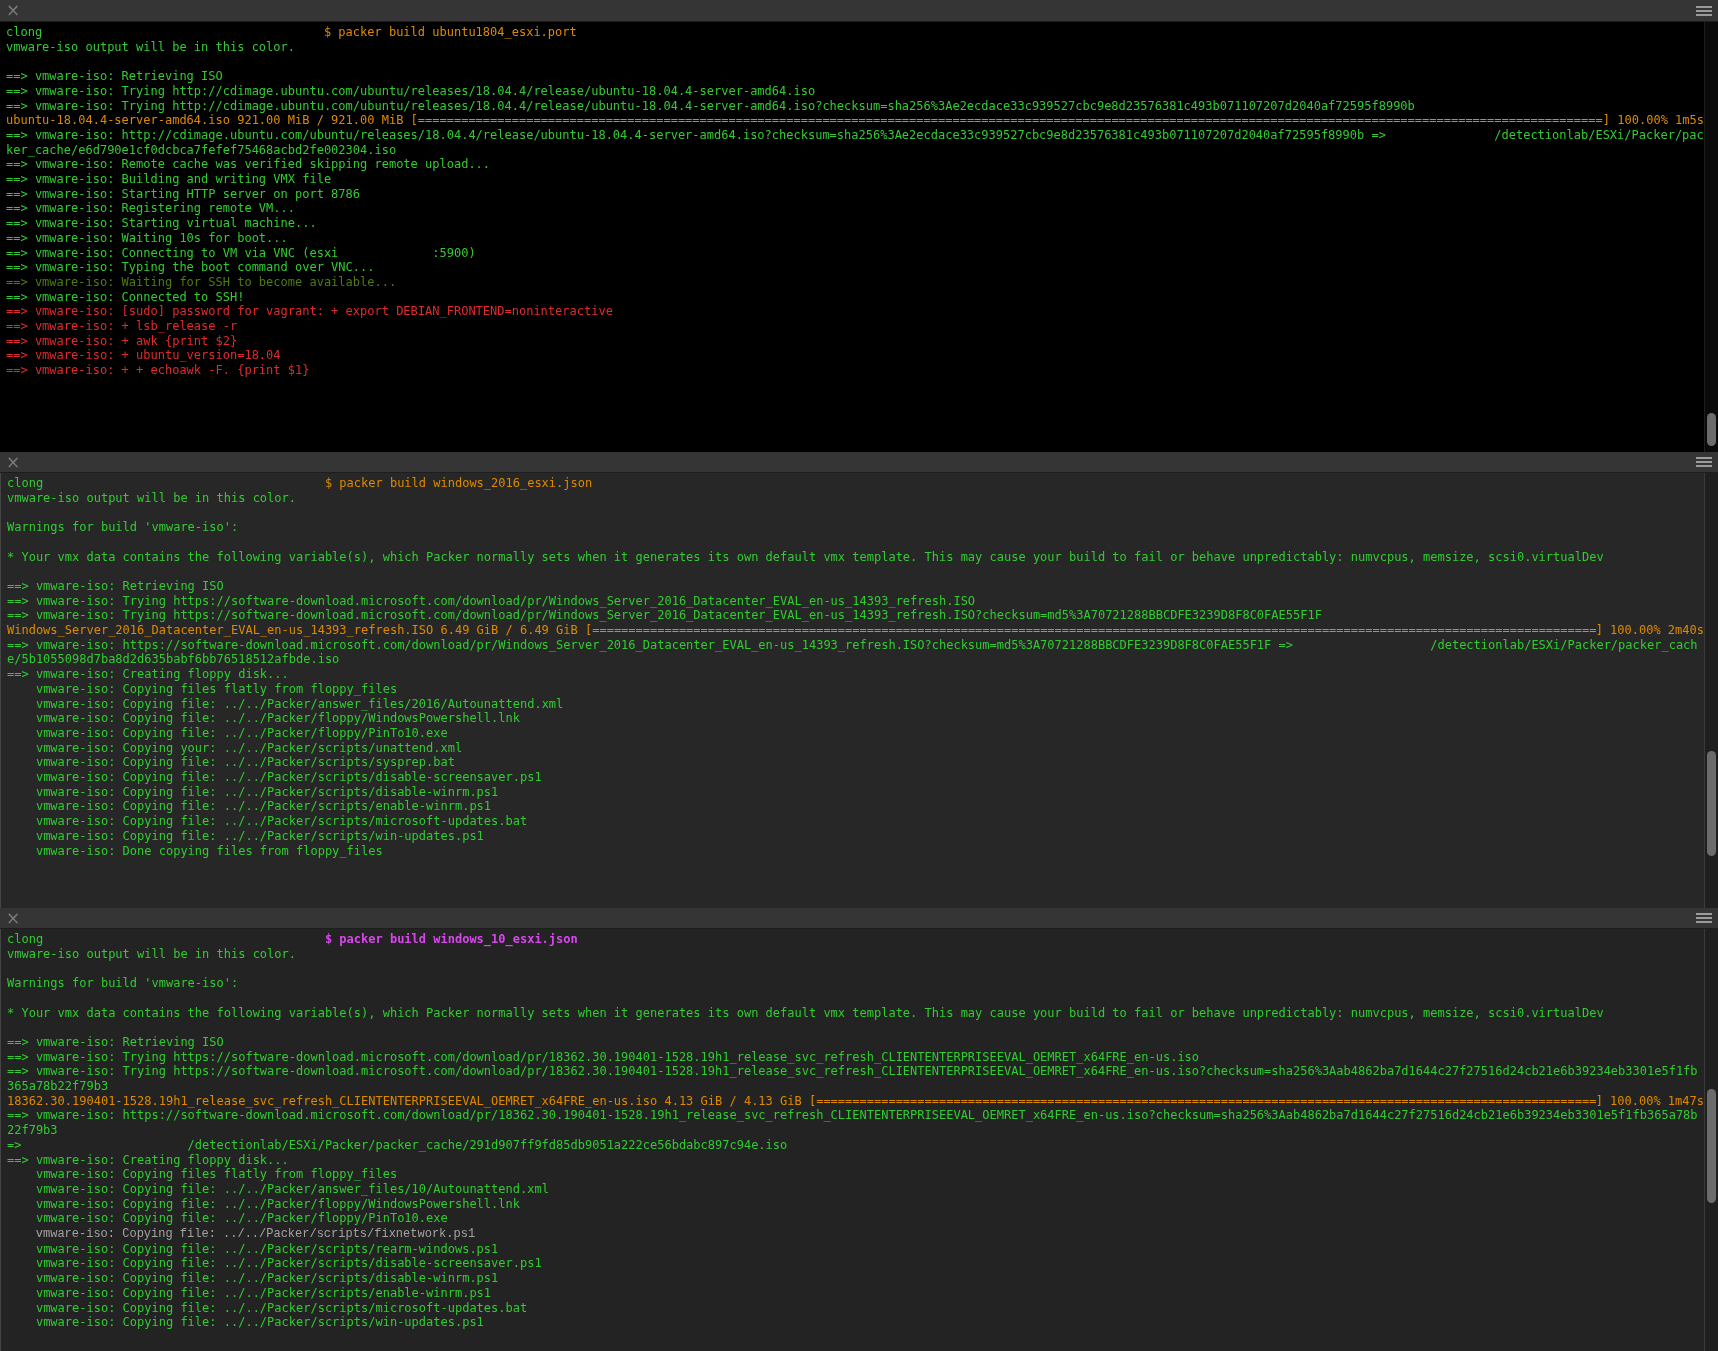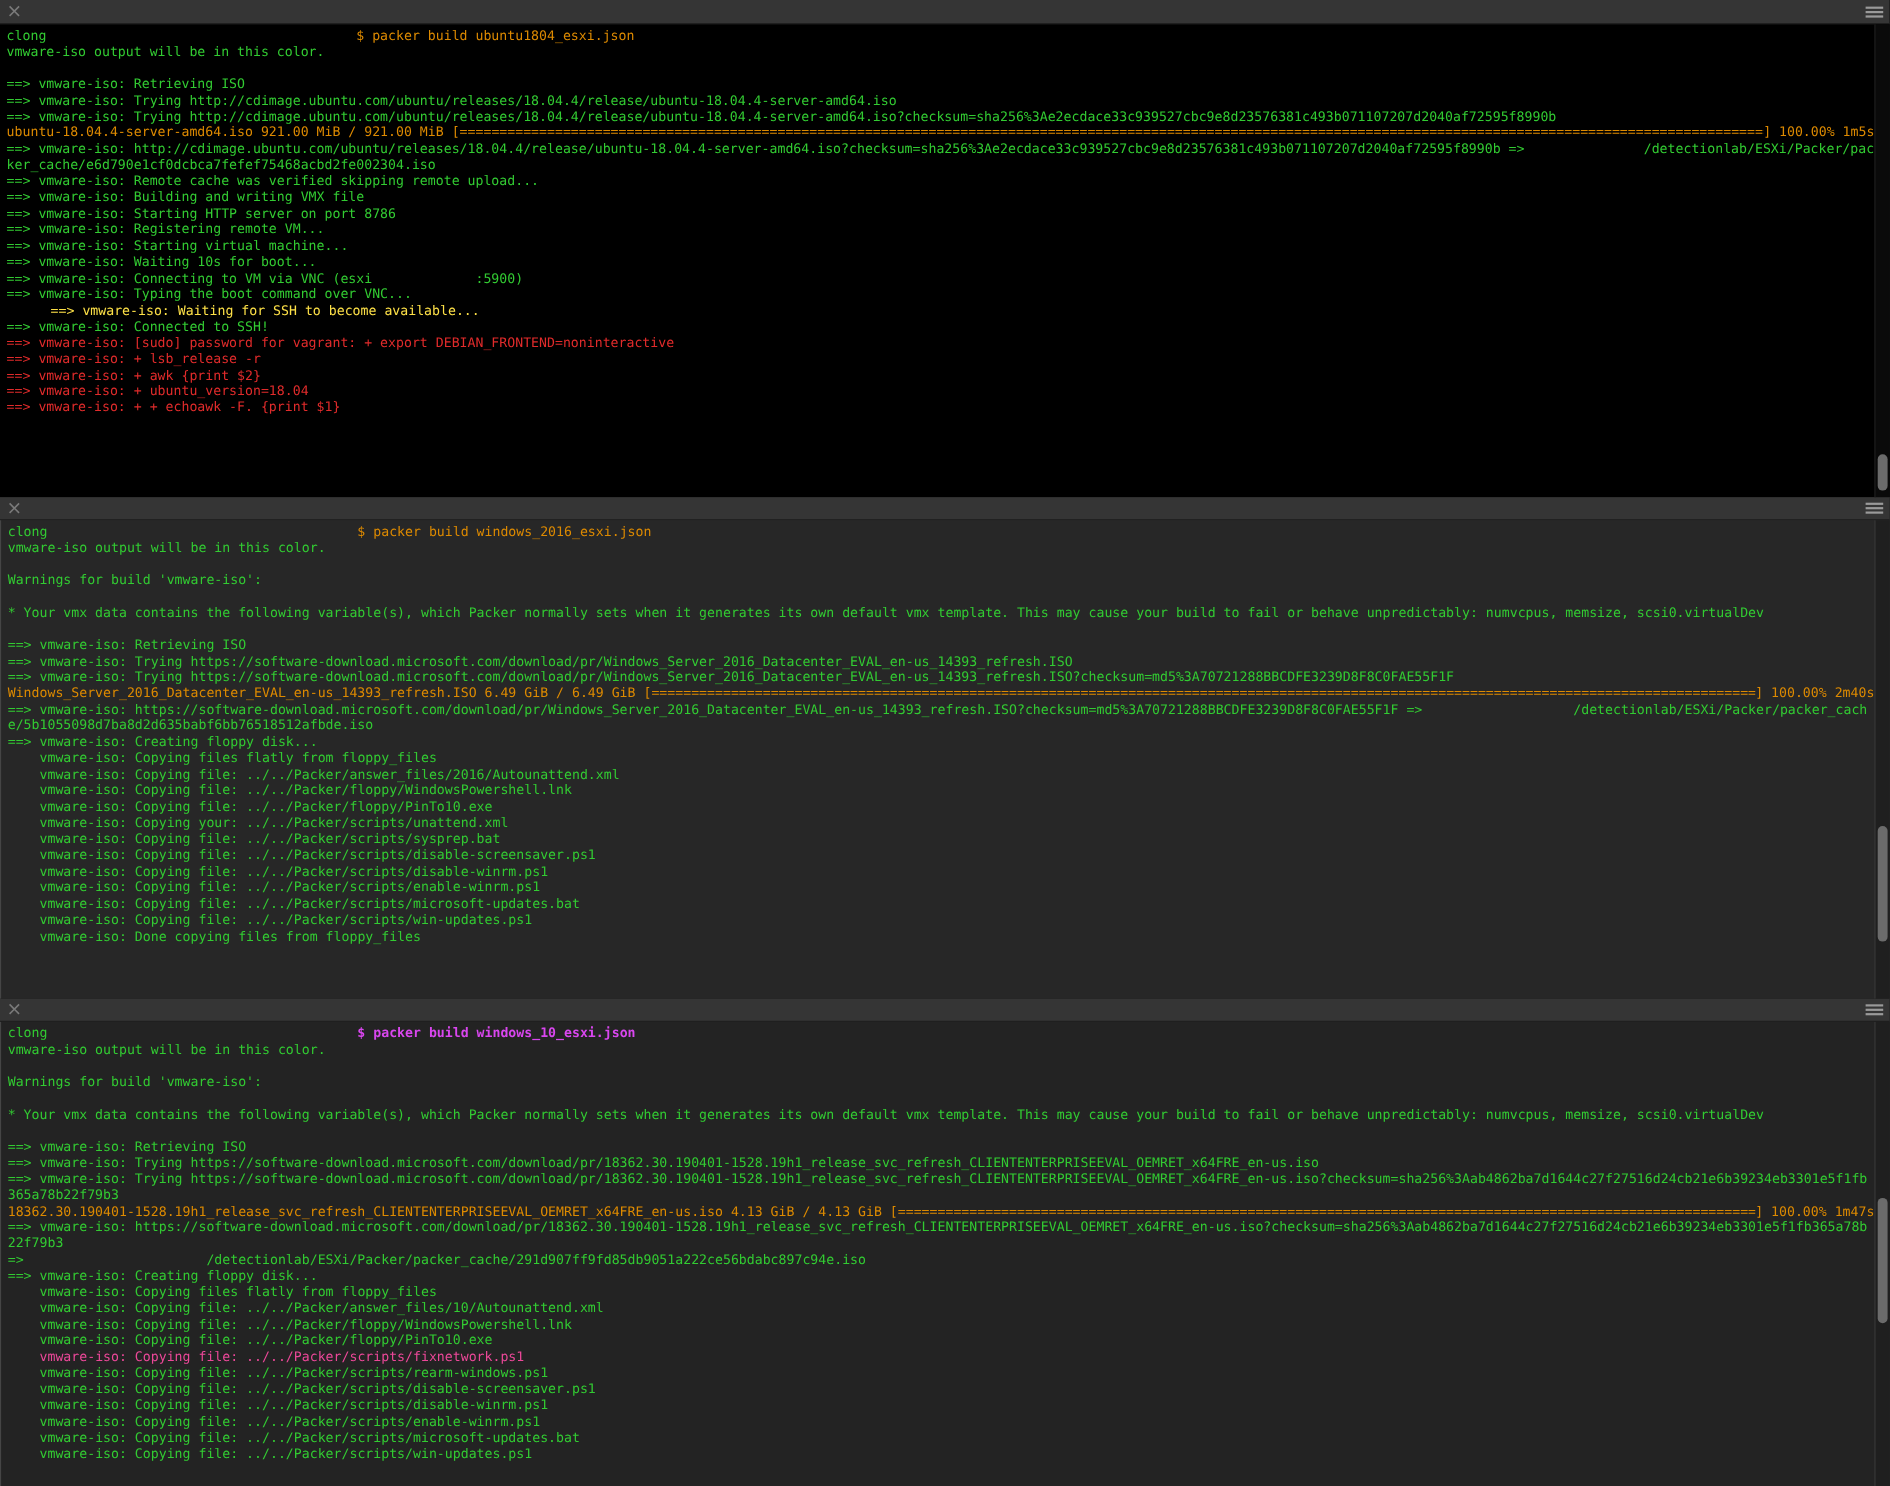--- a/index.html
+++ b/index.html
@@ -23,37 +23,37 @@
 </head>
 <body>
 
 <div class="pane p1" style="height:452px;background:#000000;">
   <div class="titlebar">
     <span class="close-btn">×</span>
     <span class="menu-btn"></span>
   </div>
   <div class="pane-body">
     <div class="pane-content">
-        <div class="tline"><span style="color: rgb(50, 203, 50);">clong</span><span style="color: rgb(221, 138, 0);">                                       $ packer build ubuntu1804_esxi.json</span></div>
+        <div class="tline"><span style="color: rgb(50, 203, 50);">clong</span><span style="color: rgb(221, 138, 0);">                                       $ packer build ubuntu1804_esxi.port</span></div>
         <div class="tline"><span style="color: rgb(50, 203, 50);">vmware-iso output will be in this color.</span></div>
         <div class="tline">&nbsp;</div>
         <div class="tline"><span style="color: rgb(50, 203, 50);">==&gt; vmware-iso: Retrieving ISO</span></div>
         <div class="tline"><span style="color: rgb(50, 203, 50);">==&gt; vmware-iso: Trying http://cdimage.ubuntu.com/ubuntu/releases/18.04.4/release/ubuntu-18.04.4-server-amd64.iso</span></div>
         <div class="tline"><span style="color: rgb(50, 203, 50);">==&gt; vmware-iso: Trying http://cdimage.ubuntu.com/ubuntu/releases/18.04.4/release/ubuntu-18.04.4-server-amd64.iso?checksum=sha256%3Ae2ecdace33c939527cbc9e8d23576381c493b071107207d2040af72595f8990b</span></div>
         <div class="tline progress"><span style="color: rgb(221, 138, 0);">ubuntu-18.04.4-server-amd64.iso 921.00 MiB / 921.00 MiB [</span><span class="fill" style="color: rgb(221, 138, 0);">================================================================================================================================================================================================================================================================================================================================================================================================================</span><span style="color: rgb(221, 138, 0);">] 100.00% 1m5s</span></div>
         <div class="tline"><span style="color: rgb(50, 203, 50);">==&gt; vmware-iso: http://cdimage.ubuntu.com/ubuntu/releases/18.04.4/release/ubuntu-18.04.4-server-amd64.iso?checksum=sha256%3Ae2ecdace33c939527cbc9e8d23576381c493b071107207d2040af72595f8990b =&gt;               /detectionlab/ESXi/Packer/packer_cache/e6d790e1cf0dcbca7fefef75468acbd2fe002304.iso</span></div>
         <div class="tline"><span style="color: rgb(50, 203, 50);">==&gt; vmware-iso: Remote cache was verified skipping remote upload...</span></div>
         <div class="tline"><span style="color: rgb(50, 203, 50);">==&gt; vmware-iso: Building and writing VMX file</span></div>
         <div class="tline"><span style="color: rgb(50, 203, 50);">==&gt; vmware-iso: Starting HTTP server on port 8786</span></div>
         <div class="tline"><span style="color: rgb(50, 203, 50);">==&gt; vmware-iso: Registering remote VM...</span></div>
         <div class="tline"><span style="color: rgb(50, 203, 50);">==&gt; vmware-iso: Starting virtual machine...</span></div>
         <div class="tline"><span style="color: rgb(50, 203, 50);">==&gt; vmware-iso: Waiting 10s for boot...</span></div>
         <div class="tline"><span style="color: rgb(50, 203, 50);">==&gt; vmware-iso: Connecting to VM via VNC (esxi             :5900)</span></div>
         <div class="tline"><span style="color: rgb(50, 203, 50);">==&gt; vmware-iso: Typing the boot command over VNC...</span></div>
-        <div class="tline"><span style="color: #fde047; margin-left: 40px;">==&gt; vmware-iso: Waiting for SSH to become available...</span></div>
+        <div class="tline"><span style="color: #4d7c0f;">==&gt; vmware-iso: Waiting for SSH to become available...</span></div>
         <div class="tline"><span style="color: rgb(50, 203, 50);">==&gt; vmware-iso: Connected to SSH!</span></div>
         <div class="tline"><span style="color: rgb(225, 43, 43);">==&gt; vmware-iso: [sudo] password for vagrant: + export DEBIAN_FRONTEND=noninteractive</span></div>
         <div class="tline"><span style="color: rgb(225, 43, 43);">==&gt; vmware-iso: + lsb_release -r</span></div>
         <div class="tline"><span style="color: rgb(225, 43, 43);">==&gt; vmware-iso: + awk {print $2}</span></div>
         <div class="tline"><span style="color: rgb(225, 43, 43);">==&gt; vmware-iso: + ubuntu_version=18.04</span></div>
         <div class="tline"><span style="color: rgb(225, 43, 43);">==&gt; vmware-iso: + + echoawk -F. {print $1}</span></div>
       </div>
     <div class="scrollbar">
       <div class="scroll-thumb" style="top: 91%; height: 7.5%;"></div>
     </div>
@@ -117,21 +117,21 @@
         <div class="tline"><span style="color: rgb(50, 203, 50);">==&gt; vmware-iso: Trying https://software-download.microsoft.com/download/pr/18362.30.190401-1528.19h1_release_svc_refresh_CLIENTENTERPRISEEVAL_OEMRET_x64FRE_en-us.iso</span></div>
         <div class="tline"><span style="color: rgb(50, 203, 50);">==&gt; vmware-iso: Trying https://software-download.microsoft.com/download/pr/18362.30.190401-1528.19h1_release_svc_refresh_CLIENTENTERPRISEEVAL_OEMRET_x64FRE_en-us.iso?checksum=sha256%3Aab4862ba7d1644c27f27516d24cb21e6b39234eb3301e5f1fb365a78b22f79b3</span></div>
         <div class="tline progress"><span style="color: rgb(221, 138, 0);">18362.30.190401-1528.19h1_release_svc_refresh_CLIENTENTERPRISEEVAL_OEMRET_x64FRE_en-us.iso 4.13 GiB / 4.13 GiB [</span><span class="fill" style="color: rgb(221, 138, 0);">================================================================================================================================================================================================================================================================================================================================================================================================================</span><span style="color: rgb(221, 138, 0);">] 100.00% 1m47s</span></div>
         <div class="tline"><span style="color: rgb(50, 203, 50);">==&gt; vmware-iso: https://software-download.microsoft.com/download/pr/18362.30.190401-1528.19h1_release_svc_refresh_CLIENTENTERPRISEEVAL_OEMRET_x64FRE_en-us.iso?checksum=sha256%3Aab4862ba7d1644c27f27516d24cb21e6b39234eb3301e5f1fb365a78b22f79b3</span></div>
         <div class="tline"><span style="color: rgb(50, 203, 50);">=&gt;                       /detectionlab/ESXi/Packer/packer_cache/291d907ff9fd85db9051a222ce56bdabc897c94e.iso</span></div>
         <div class="tline"><span style="color: rgb(50, 203, 50);">==&gt; vmware-iso: Creating floppy disk...</span></div>
         <div class="tline"><span style="color: rgb(50, 203, 50);">    vmware-iso: Copying files flatly from floppy_files</span></div>
         <div class="tline"><span style="color: rgb(50, 203, 50);">    vmware-iso: Copying file: ../../Packer/answer_files/10/Autounattend.xml</span></div>
         <div class="tline"><span style="color: rgb(50, 203, 50);">    vmware-iso: Copying file: ../../Packer/floppy/WindowsPowershell.lnk</span></div>
         <div class="tline"><span style="color: rgb(50, 203, 50);">    vmware-iso: Copying file: ../../Packer/floppy/PinTo10.exe</span></div>
-        <div class="tline"><span style="color: #ec4899;">    vmware-iso: Copying file: ../../Packer/scripts/fixnetwork.ps1</span></div>
+        <div class="tline"><span style="color: #a3a3a3; font-family: Liberation Mono, monospace;">    vmware-iso: Copying file: ../../Packer/scripts/fixnetwork.ps1</span></div>
         <div class="tline"><span style="color: rgb(50, 203, 50);">    vmware-iso: Copying file: ../../Packer/scripts/rearm-windows.ps1</span></div>
         <div class="tline"><span style="color: rgb(50, 203, 50);">    vmware-iso: Copying file: ../../Packer/scripts/disable-screensaver.ps1</span></div>
         <div class="tline"><span style="color: rgb(50, 203, 50);">    vmware-iso: Copying file: ../../Packer/scripts/disable-winrm.ps1</span></div>
         <div class="tline"><span style="color: rgb(50, 203, 50);">    vmware-iso: Copying file: ../../Packer/scripts/enable-winrm.ps1</span></div>
         <div class="tline"><span style="color: rgb(50, 203, 50);">    vmware-iso: Copying file: ../../Packer/scripts/microsoft-updates.bat</span></div>
         <div class="tline"><span style="color: rgb(50, 203, 50);">    vmware-iso: Copying file: ../../Packer/scripts/win-updates.ps1</span></div>
       </div>
     <div class="scrollbar">
       <div class="scroll-thumb" style="top: 38%; height: 27%;"></div>
     </div>

